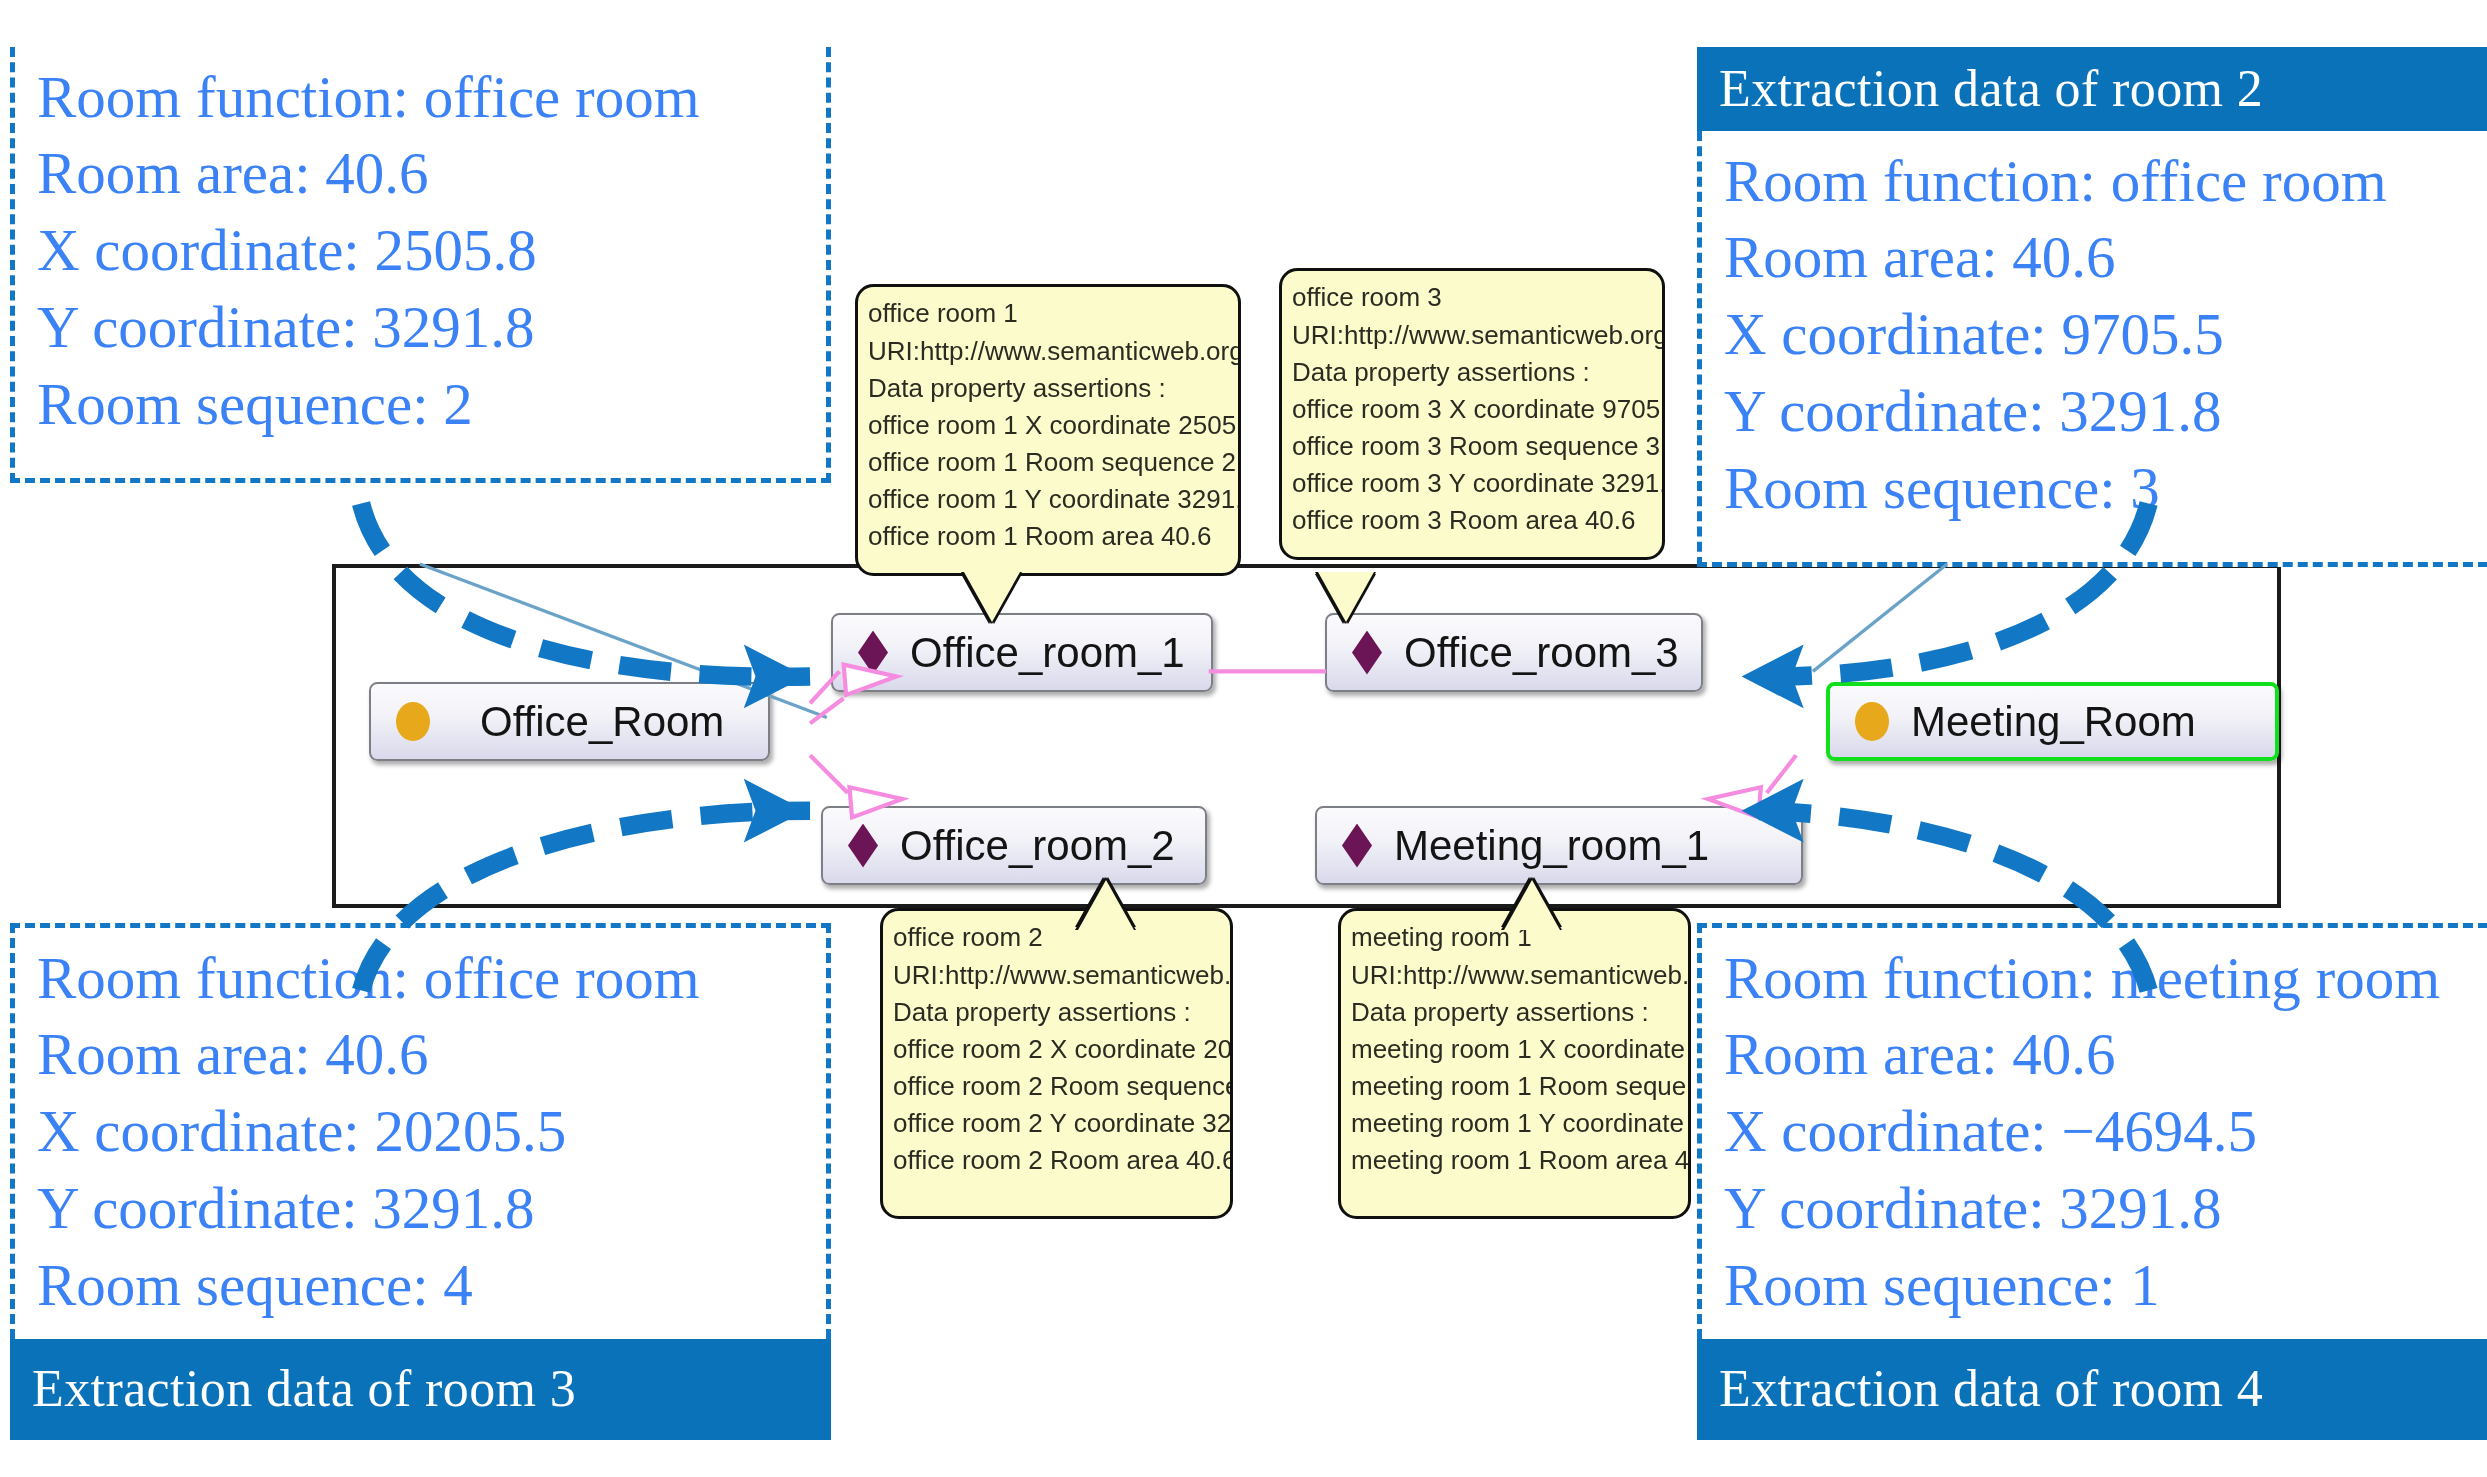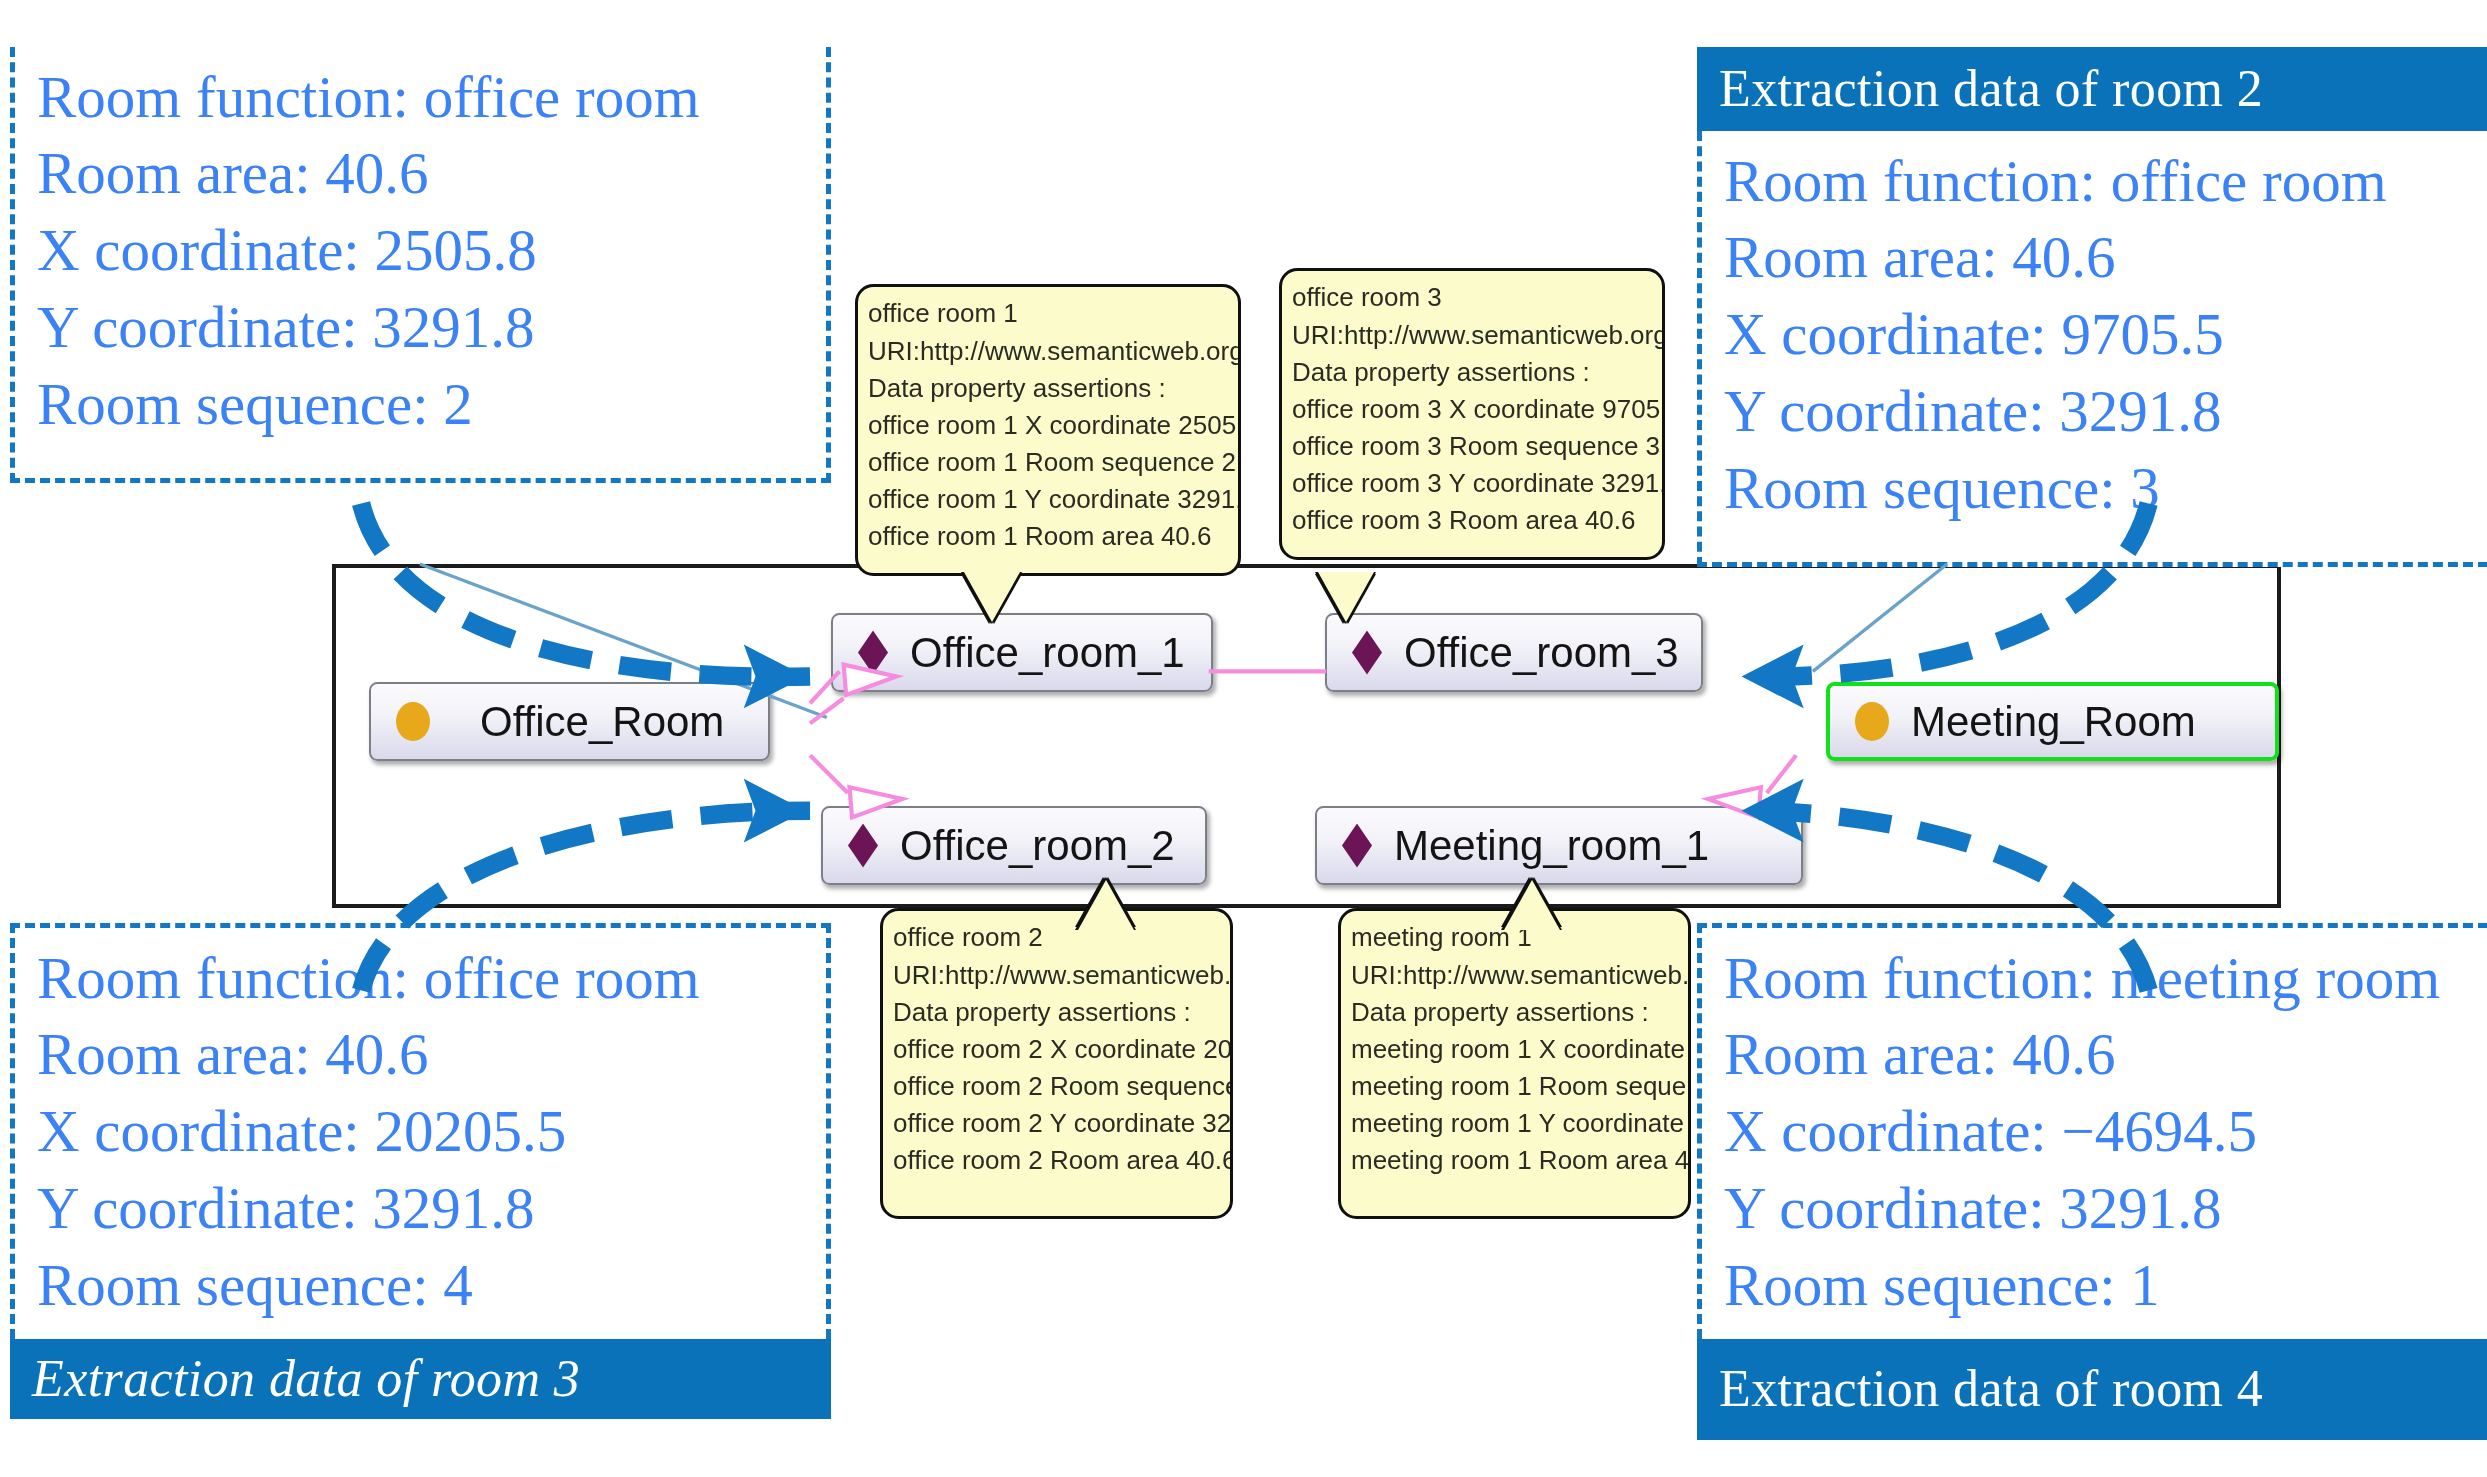--- a/index.html
+++ b/index.html
@@ -31,21 +31,21 @@
   .panel.tl{left:10px;top:47px;width:821px;height:520px;}
   .panel.tl .band{height:84px;}
   .panel.tl .body{height:436px;border-top:none;}
 
   .panel.tr{left:1697px;top:47px;width:806px;height:520px;}
   .panel.tr .band{height:84px;}
   .panel.tr .body{height:436px;border-top:none;}
 
   .panel.bl{left:10px;top:923px;width:821px;height:517px;}
   .panel.bl .body{height:416px;border-bottom:none;}
-  .panel.bl .band{height:80px;font-style:italic;}
+  .panel.bl .band{height:101px;}
 
   .panel.br{left:1697px;top:923px;width:806px;height:517px;}
   .panel.br .body{height:416px;border-bottom:none;}
   .panel.br .band{height:101px;}
 
   
   #diagram-frame{
     position:absolute;left:332px;top:564px;width:1949px;height:344px;
     border:4.2px solid #1b1b1b;background:transparent;box-sizing:border-box;
   }

